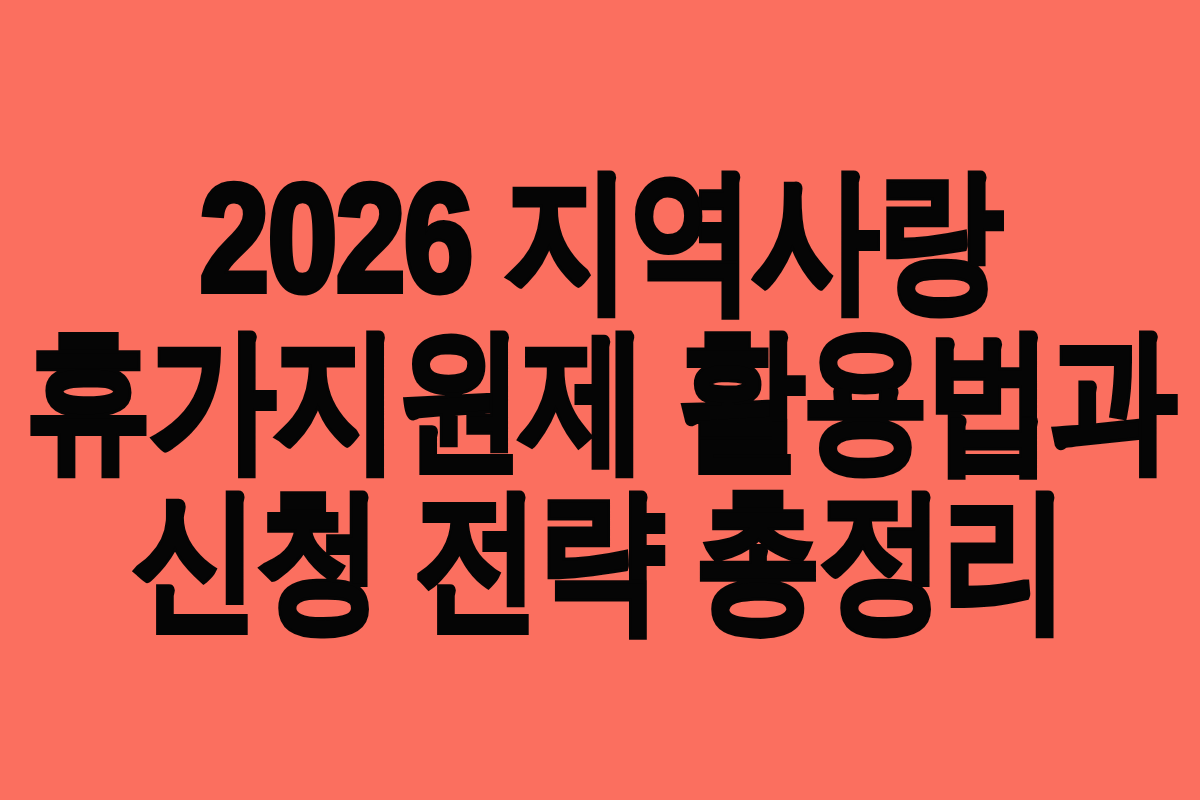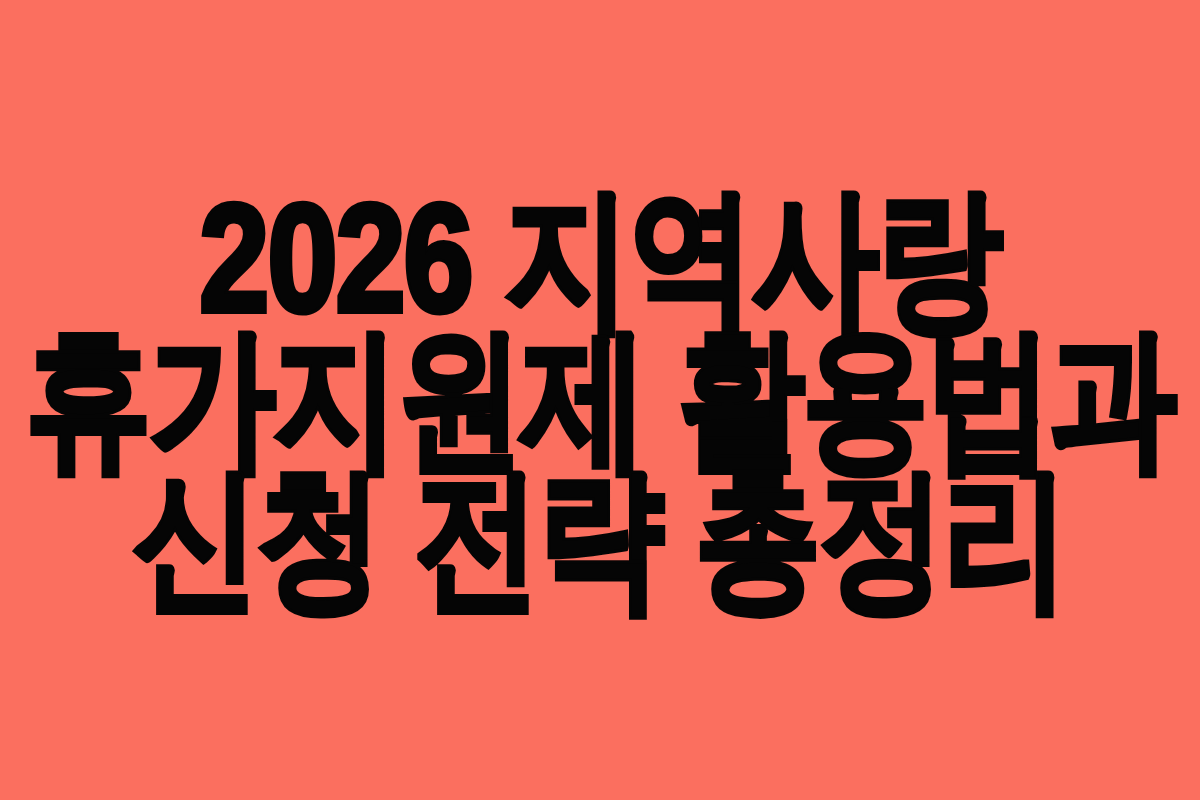--- a/index.html
+++ b/index.html
@@ -24,20 +24,21 @@
     overflow: hidden;
   }
 
   #title-block {
     width: 100%;
     display: flex;
     flex-direction: column;
     align-items: flex-end;
     justify-content: center;
     margin-top: -2px;
+    gap: 20px;
   }
 
   .title-line {
     display: block;
     width: 100%;
     text-align: center;
     color: #050505;
     font-family: "Liberation Sans", "DejaVu Sans", sans-serif;
     font-weight: 900;
     font-size: 132px;

